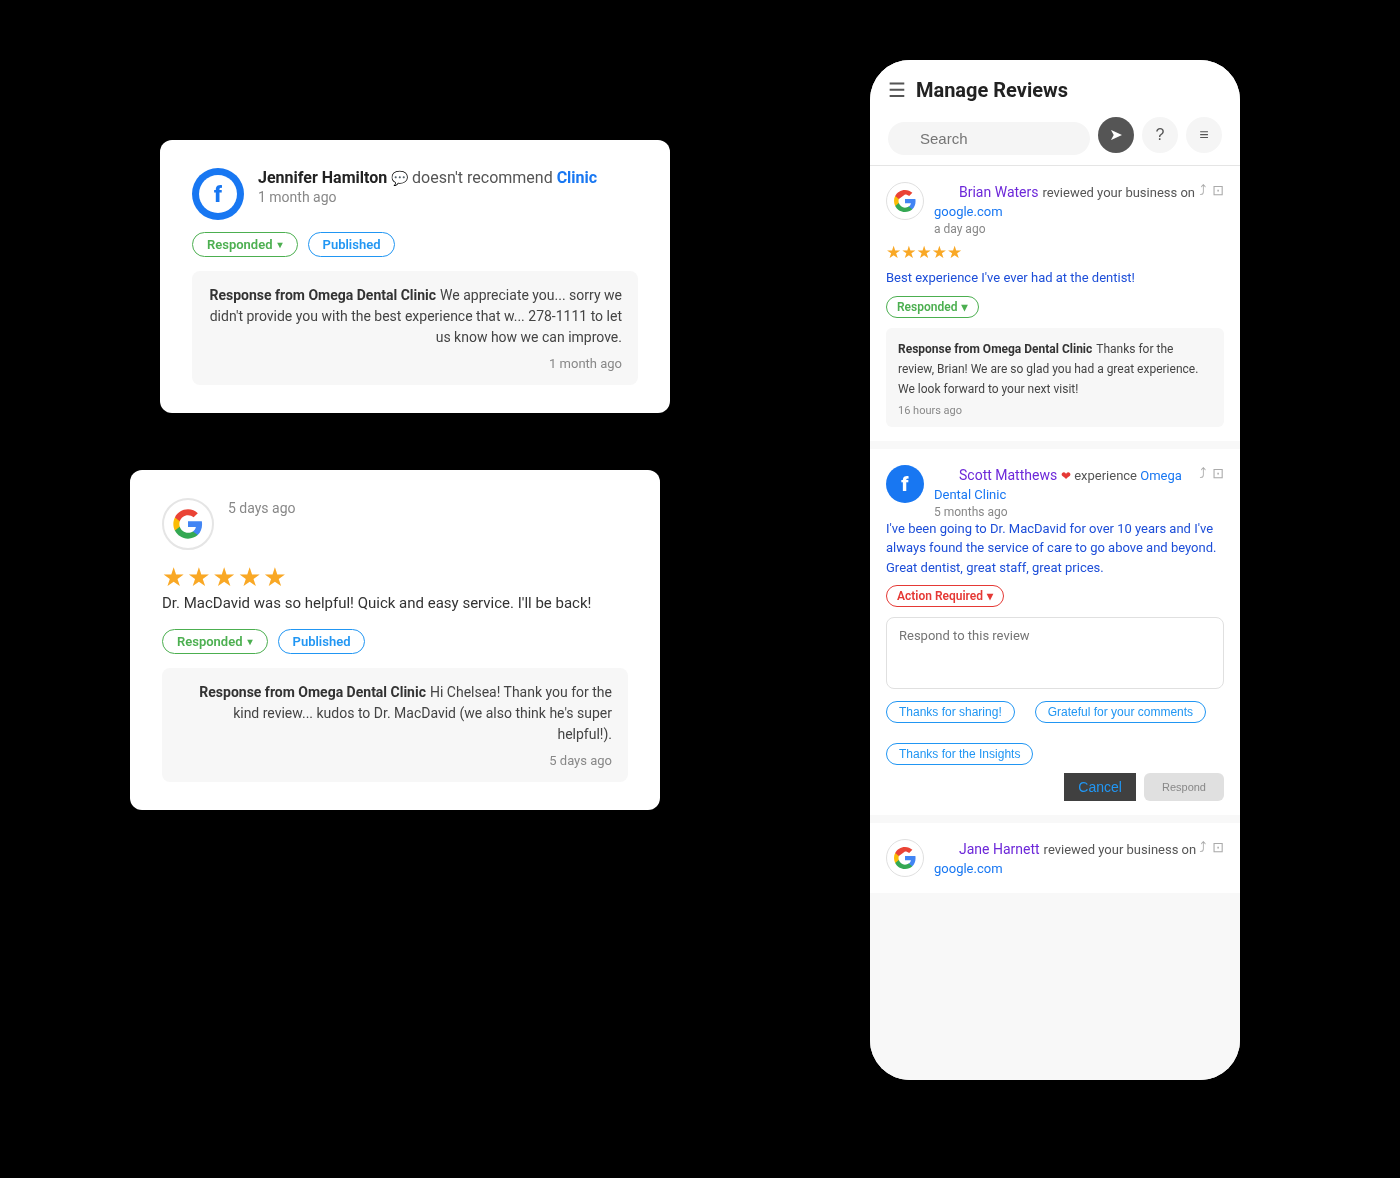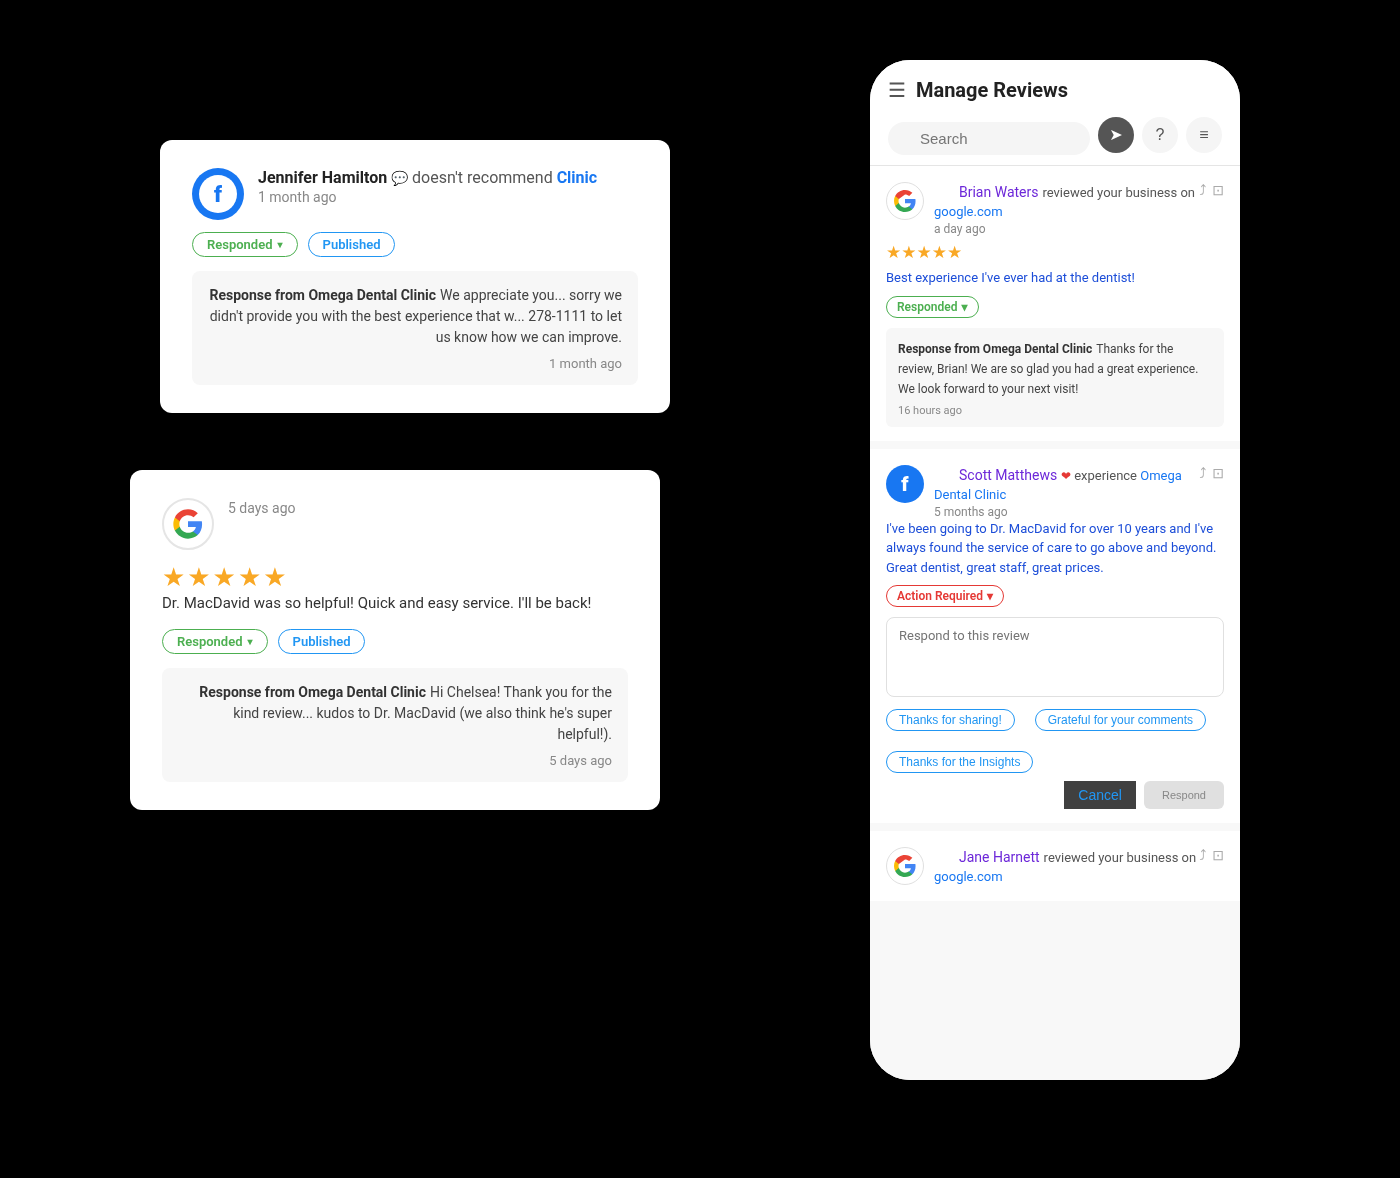--- a/index.html
+++ b/index.html
@@ -200,21 +200,21 @@
       background: #f7f7f7; border-radius: 6px; padding: 10px 12px; margin-top: 10px;
     }
     .p-response-title { font-weight: 700; color: #333; font-size: 12px; display: inline; }
     .p-response-text { color: #444; font-size: 12px; line-height: 1.5; display: inline; }
     .p-response-date { color: #888; font-size: 11px; margin-top: 6px; }
 
     
     .respond-textarea {
       width: 100%; border: 1.5px solid #e0e0e0; border-radius: 8px;
       padding: 10px 12px; font-size: 13px; color: #aaa; resize: none;
-      height: 80px; outline: none; margin-top: 10px; font-family: inherit;
+      height: 72px; outline: none; margin-top: 10px; font-family: inherit;
     }
     .respond-suggestions { display: flex; flex-wrap: wrap; gap: 20px; margin-top: 8px; }
     .respond-chip {
       border: 1.5px solid #2196f3; color: #2196f3; border-radius: 20px;
       padding: 3px 12px; font-size: 12px; background: #fff; cursor: pointer;
     }
     .respond-actions { display: flex; justify-content: flex-end; gap: 8px; margin-top: 8px; }
     .btn-cancel { background: #404040; border: none; color: #2196f3; font-size: 14px; cursor: pointer; padding: 6px 14px; font-weight: 500; }
     .btn-respond { background: #e0e0e0; border: none; color: #888; font-size: 11px; cursor: pointer; padding: 6px 18px; border-radius: 6px; font-weight: 500; }
 

